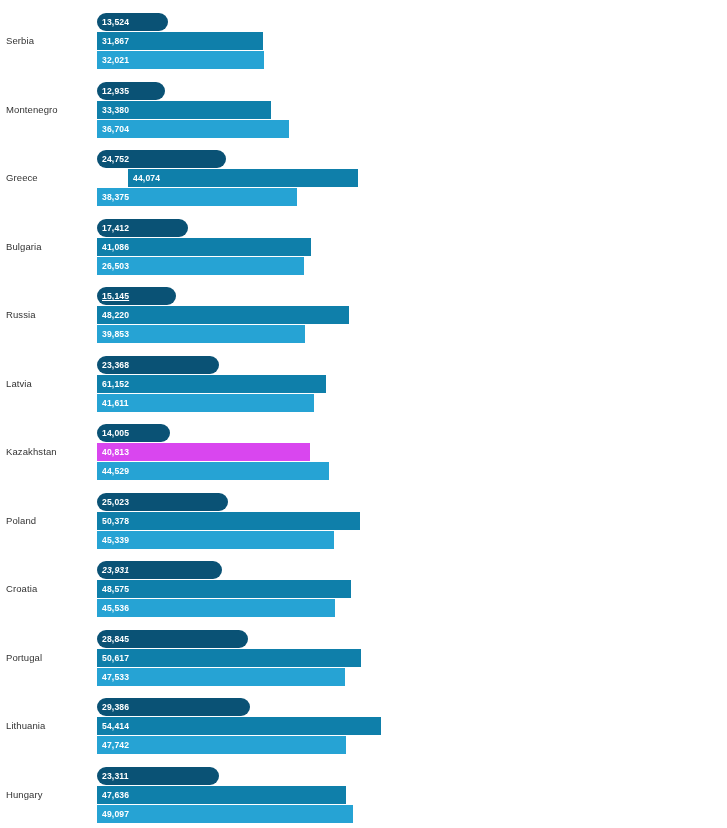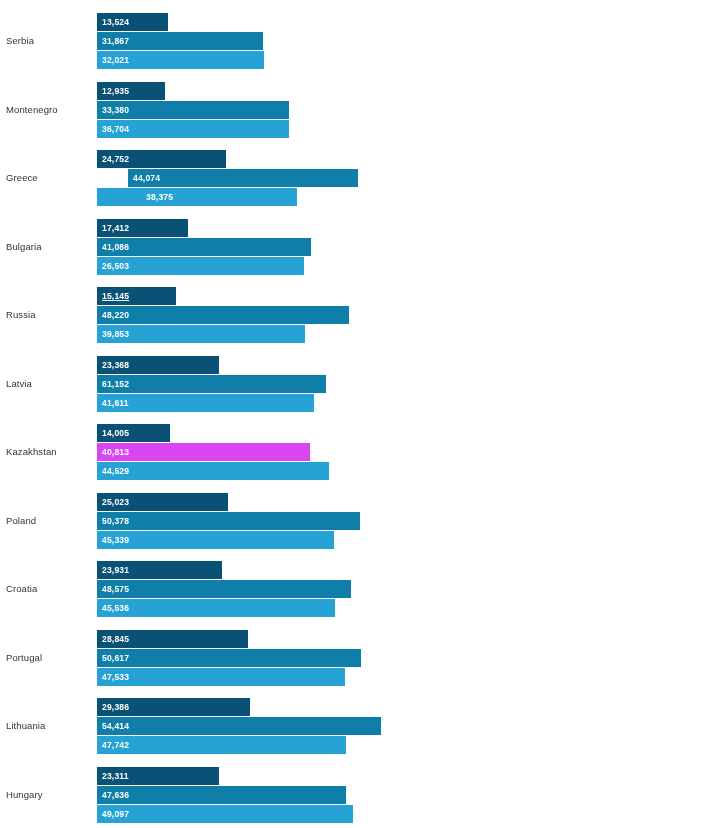--- a/index.html
+++ b/index.html
@@ -41,21 +41,21 @@
     top: 0;
     width: 600px;
     height: 58px;
   }
   .bar {
     position: absolute;
     left: 0;
     height: 18px;
     display: block;
   }
-  .bar-0 { top: 0px; }
+  .bar-0 { top: 0px; border-radius: 9px; }
   .bar-1 { top: 19px; }
   .bar-2 { top: 38px; }
   .bar-value {
     position: absolute;
     left: 5px;
     top: 0;
     height: 18px;
     line-height: 18px;
     font-size: 8.6px;
     font-weight: bold;
@@ -81,39 +81,39 @@
           <span class="bar-value" style="color: rgb(255, 255, 255);">32,021</span>
         </div>
       </div>
     </div>
     <div class="row" style="top: 81.5px;">
       <div class="row-label" style="color: rgb(51, 51, 51);">Montenegro</div>
       <div class="bars" style="left: 97px;">
         <div class="bar bar-0" style="background: rgb(10, 82, 117); width: 68px;">
           <span class="bar-value" style="color: rgb(255, 255, 255);">12,935</span>
         </div>
-        <div class="bar bar-1" style="background: rgb(15, 127, 170); width: 192px;">
+        <div class="bar bar-1" style="background: rgb(15, 127, 170); width: 174px;">
           <span class="bar-value" style="color: rgb(255, 255, 255);">33,380</span>
         </div>
         <div class="bar bar-2" style="background: rgb(38, 163, 212); width: 192px;">
           <span class="bar-value" style="color: rgb(255, 255, 255);">36,704</span>
         </div>
       </div>
     </div>
     <div class="row" style="top: 150px;">
       <div class="row-label" style="color: rgb(51, 51, 51);">Greece</div>
       <div class="bars" style="left: 97px;">
         <div class="bar bar-0" style="background: rgb(10, 82, 117); width: 129px;">
           <span class="bar-value" style="color: rgb(255, 255, 255);">24,752</span>
         </div>
         <div class="bar bar-1" style="background: rgb(15, 127, 170); width: 230px; margin-left: 31px;">
           <span class="bar-value" style="color: rgb(255, 255, 255);">44,074</span>
         </div>
         <div class="bar bar-2" style="background: rgb(38, 163, 212); width: 200px;">
-          <span class="bar-value" style="color: rgb(255, 255, 255); margin-left: 44px;">38,375</span>
+          <span class="bar-value" style="color: rgb(255, 255, 255);">38,375</span>
         </div>
       </div>
     </div>
     <div class="row" style="top: 218.5px;">
       <div class="row-label" style="color: rgb(51, 51, 51);">Bulgaria</div>
       <div class="bars" style="left: 97px;">
         <div class="bar bar-0" style="background: rgb(10, 82, 117); width: 91px;">
           <span class="bar-value" style="color: rgb(255, 255, 255);">17,412</span>
         </div>
         <div class="bar bar-1" style="background: rgb(15, 127, 170); width: 214px;">
@@ -176,21 +176,21 @@
           <span class="bar-value" style="color: rgb(255, 255, 255);">50,378</span>
         </div>
         <div class="bar bar-2" style="background: rgb(38, 163, 212); width: 237px;">
           <span class="bar-value" style="color: rgb(255, 255, 255);">45,339</span>
         </div>
       </div>
     </div>
     <div class="row" style="top: 561px;">
       <div class="row-label" style="color: rgb(51, 51, 51);">Croatia</div>
       <div class="bars" style="left: 97px;">
-        <div class="bar bar-0" style="background: rgb(10, 82, 117); width: 125px;">
+        <div class="bar bar-0" style="background: rgb(10, 82, 117); width: 125px; font-style: italic;">
           <span class="bar-value" style="color: rgb(255, 255, 255);">23,931</span>
         </div>
         <div class="bar bar-1" style="background: rgb(15, 127, 170); width: 254px;">
           <span class="bar-value" style="color: rgb(255, 255, 255);">48,575</span>
         </div>
         <div class="bar bar-2" style="background: rgb(38, 163, 212); width: 238px;">
           <span class="bar-value" style="color: rgb(255, 255, 255);">45,536</span>
         </div>
       </div>
     </div>

